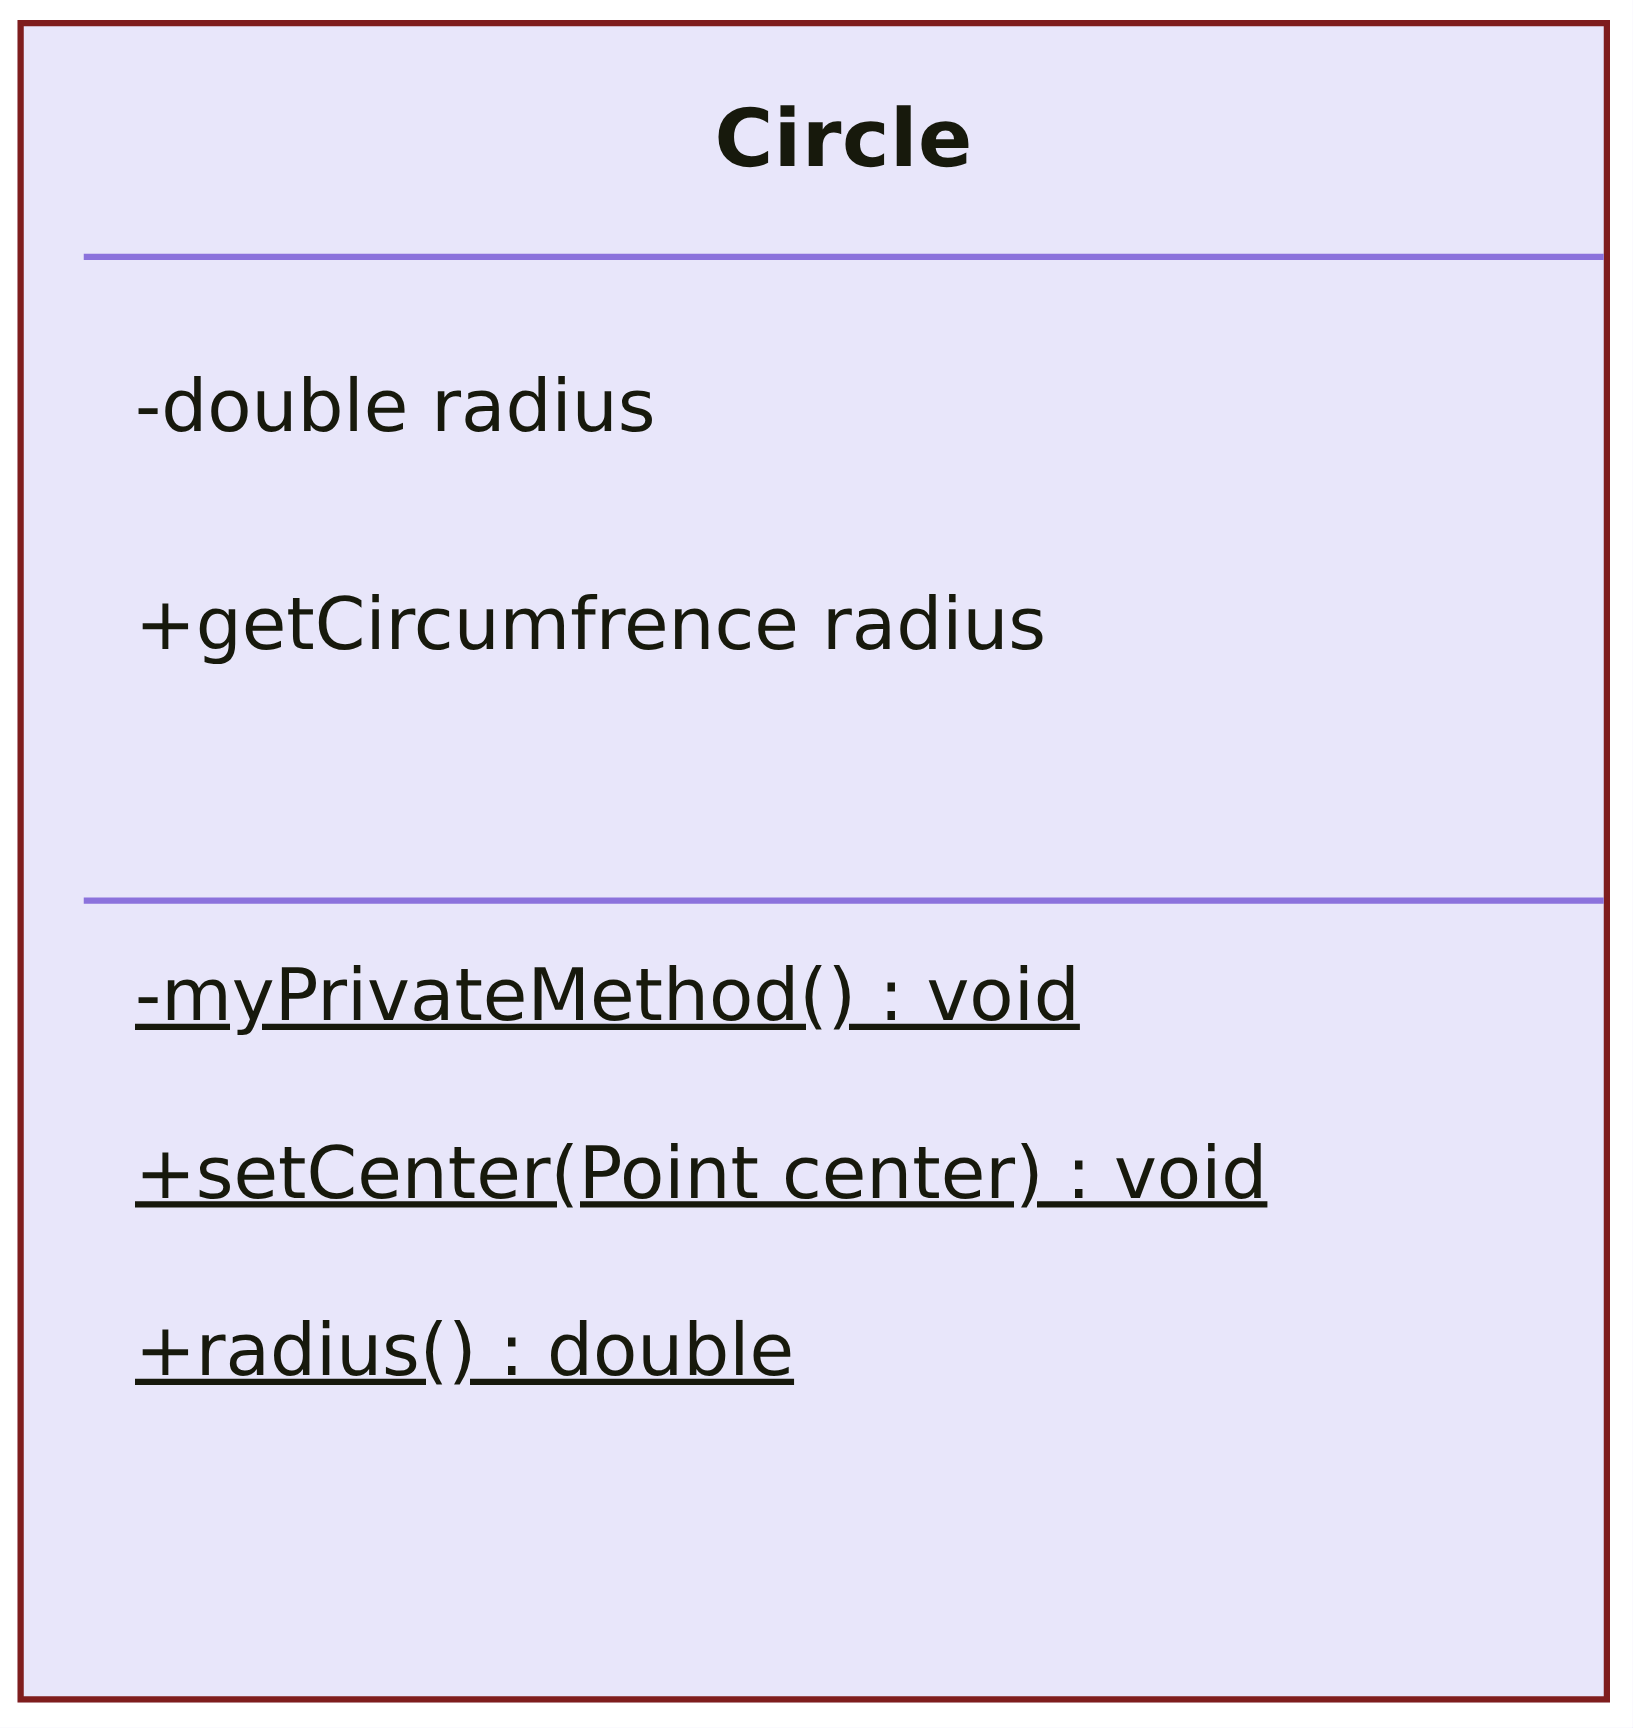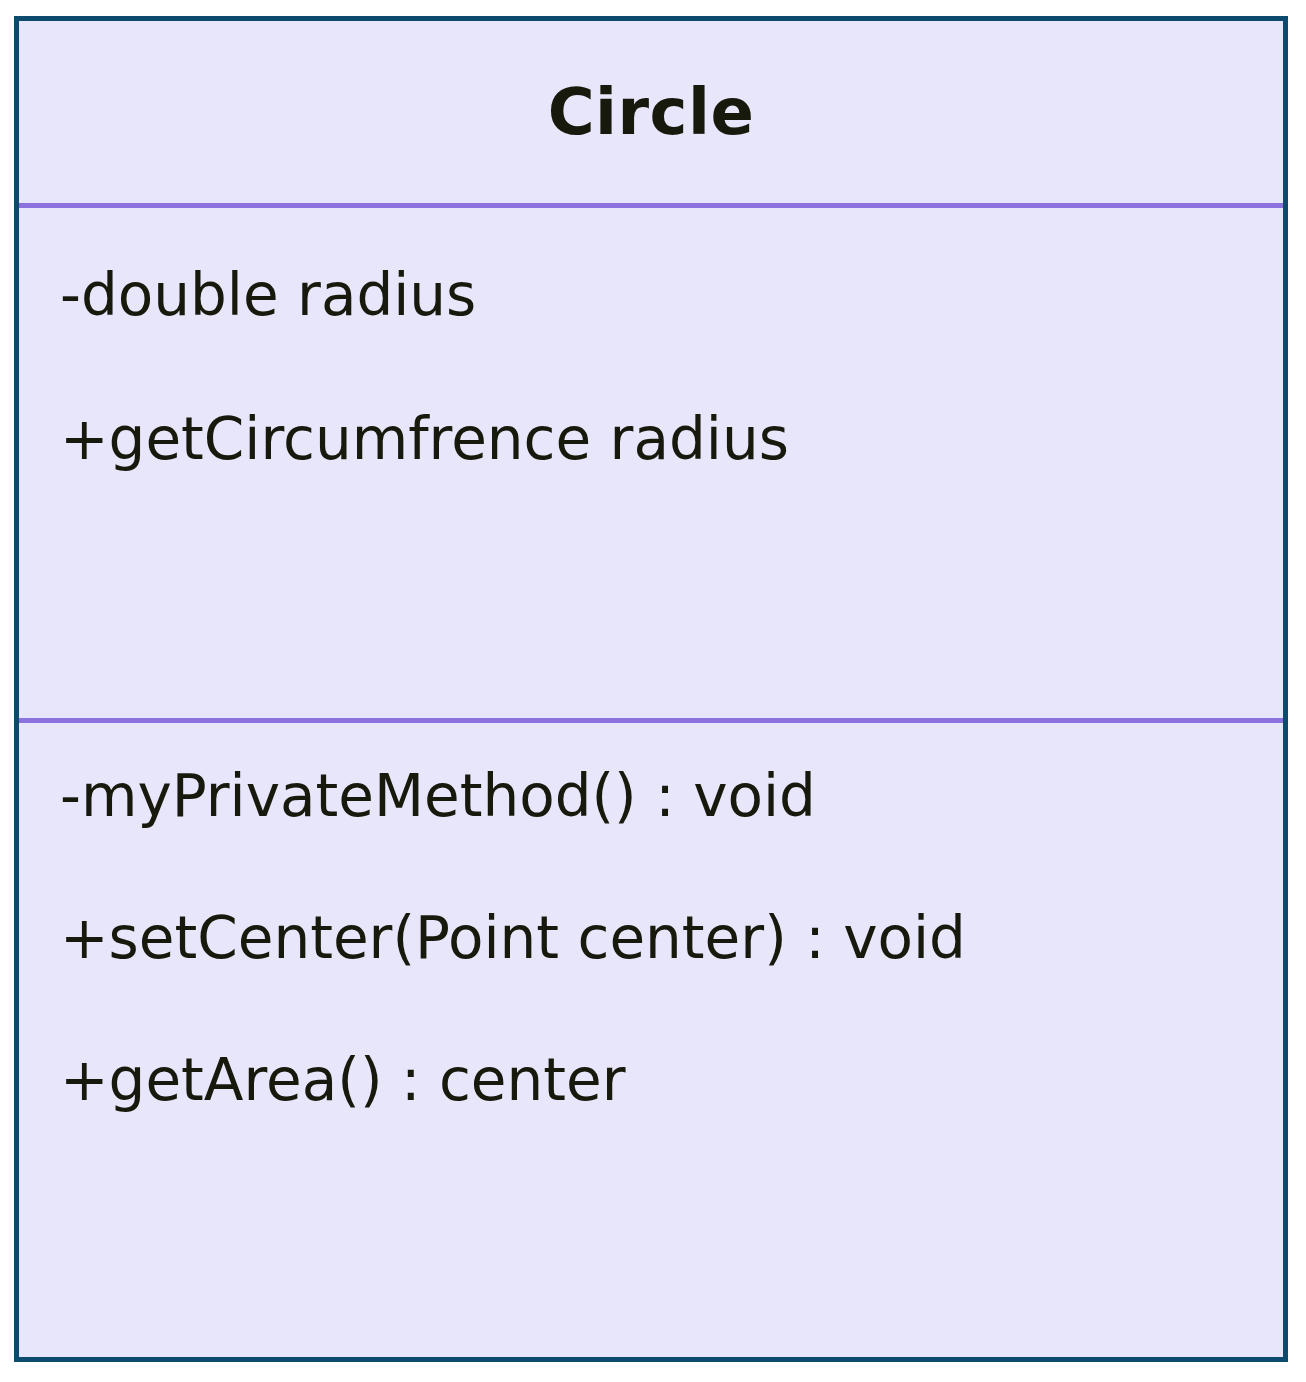--- a/index.html
+++ b/index.html
@@ -23,23 +23,24 @@
 
   
   .uml-class {
     position: absolute;
     left: 14px;
     top: 16px;
     width: 1274px;
     height: 1346px;
     box-sizing: border-box;
     background: #e8e6fa;
-    border: 5px solid #0c4a6e;
+    border: 5px solid #7f1d1d;
     display: flex;
     flex-direction: column;
+    padding-left: 48px;
   }
 
   
   .uml-title-compartment {
     box-sizing: border-box;
     height: 187px;
     flex: 0 0 187px;
     border-bottom: 5px solid #8b72dc;
     display: flex;
     align-items: center;
@@ -75,23 +76,25 @@
 
   .uml-member {
     font-size: 58px;
     color: #17190c;
     line-height: 1;
     white-space: pre;
     margin-bottom: 86px;
   }
   .uml-attributes-compartment .uml-member {
     margin-bottom: 86px;
+    margin-top: 30px;
   }
   .uml-methods-compartment .uml-member {
     margin-bottom: 84px;
+    text-decoration: underline;
   }
 </style>
 </head>
 <body>
 
 <div id="canvas">
 
   <div class="uml-class">
 
     <div class="uml-title-compartment">
@@ -99,18 +102,18 @@
     </div>
 
     <div class="uml-attributes-compartment">
       <div class="uml-member">-double radius</div>
       <div class="uml-member">+getCircumfrence radius</div>
     </div>
 
     <div class="uml-methods-compartment">
       <div class="uml-member">-myPrivateMethod() : void</div>
       <div class="uml-member">+setCenter(Point center) : void</div>
-      <div class="uml-member">+getArea() : center</div>
+      <div class="uml-member">+radius() : double</div>
     </div>
 
   </div>
 
 </div>
 
 </body></html>

